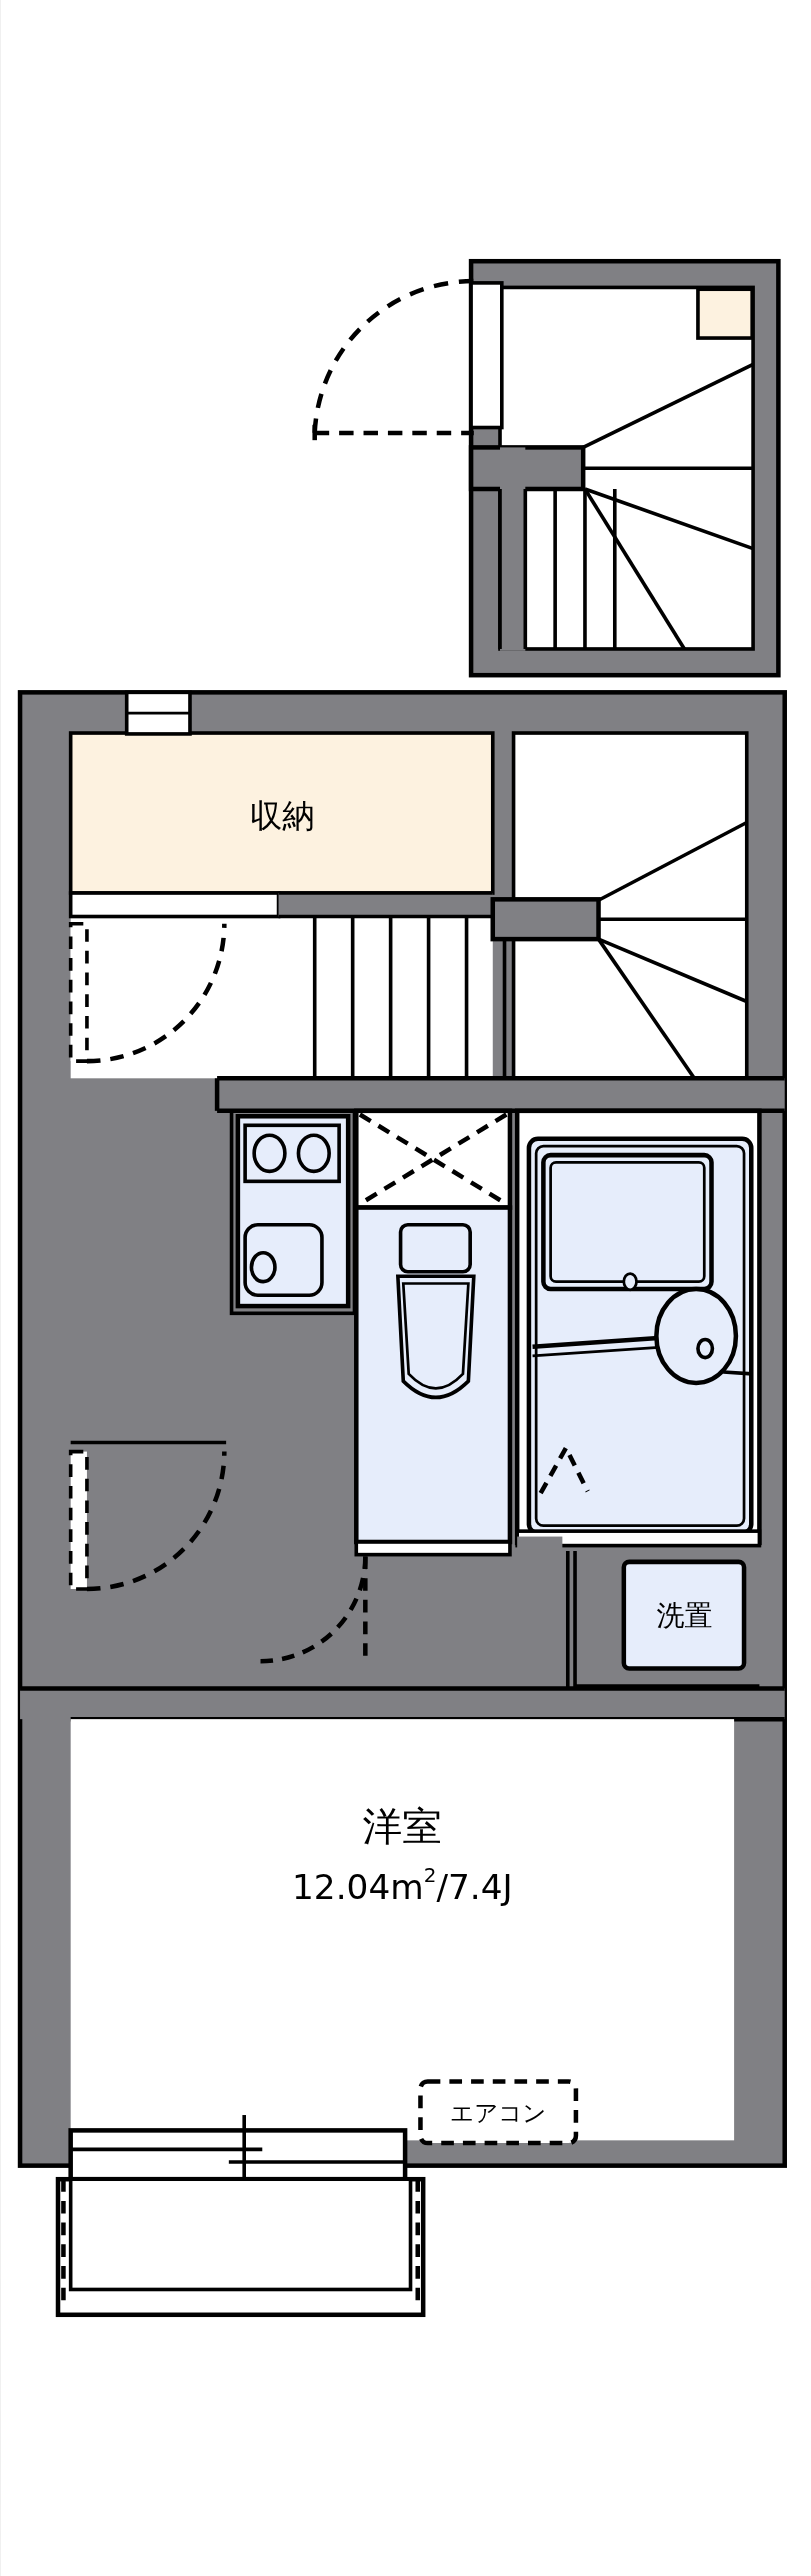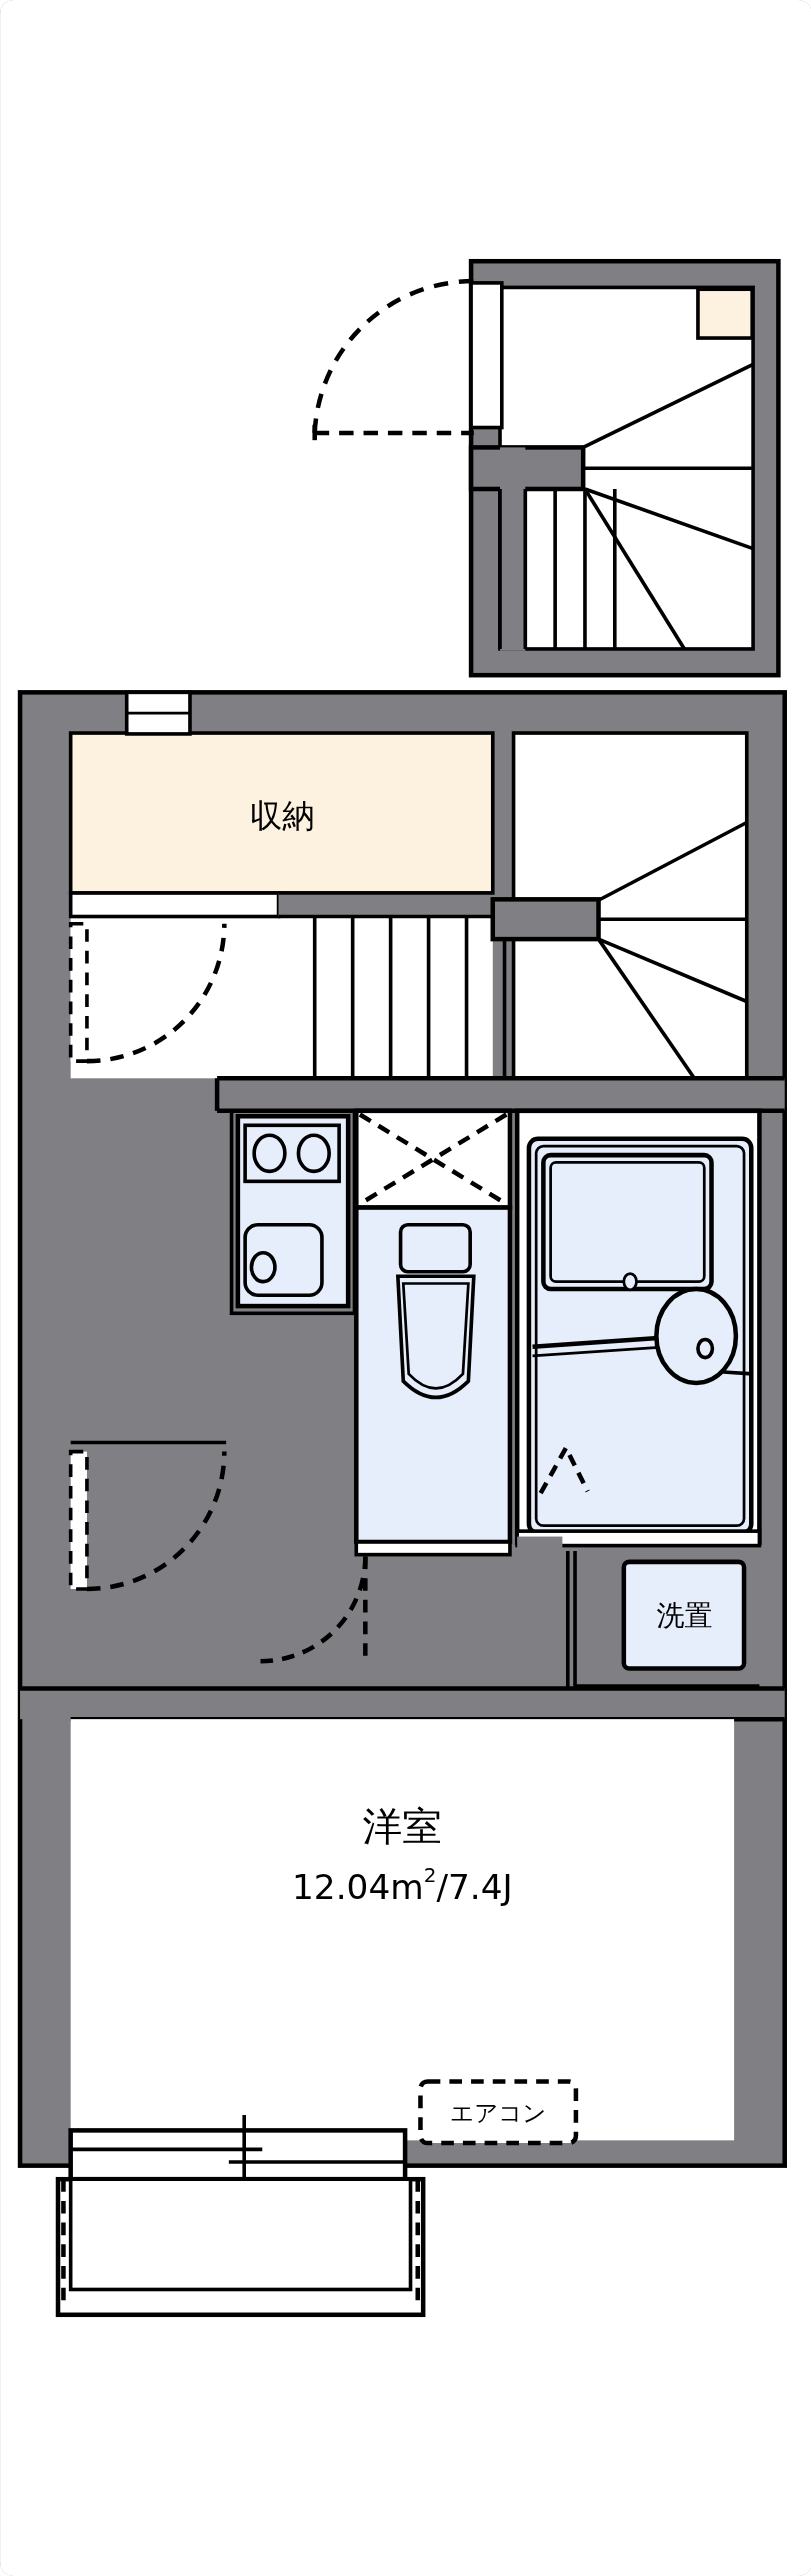--- a/index.html
+++ b/index.html
@@ -7,21 +7,20 @@
     margin: 0; padding: 0;
     background: #ffffff;
     font-family: "Liberation Sans", "DejaVu Sans", sans-serif;
   }
   #plan-root {
     position: relative;
     width: 812px;
     height: 2576px;
     background: #a3a3a3;
     overflow: hidden;
-    border-radius: 14px;
   }
   svg#floorplan { display: block; width: 812px; height: 2576px; }
 
   .lbl {
     font-family: "DejaVu Sans", "Liberation Sans", sans-serif;
     fill: #000000;
     text-anchor: middle;
     dominant-baseline: middle;
   }
   .lbl-room   { font-size: 44px; }

